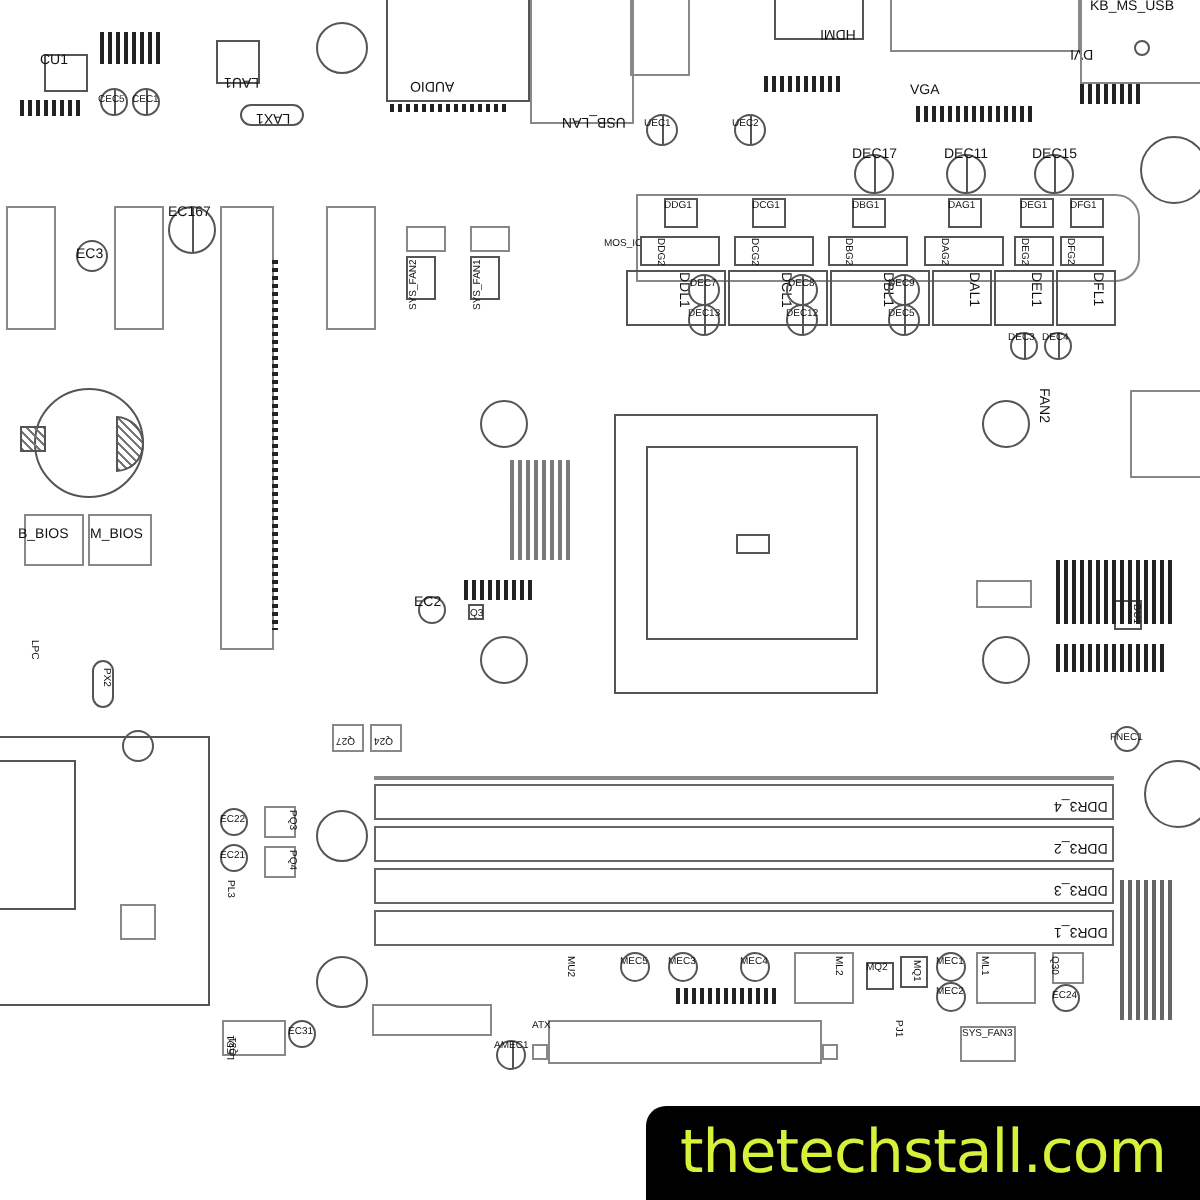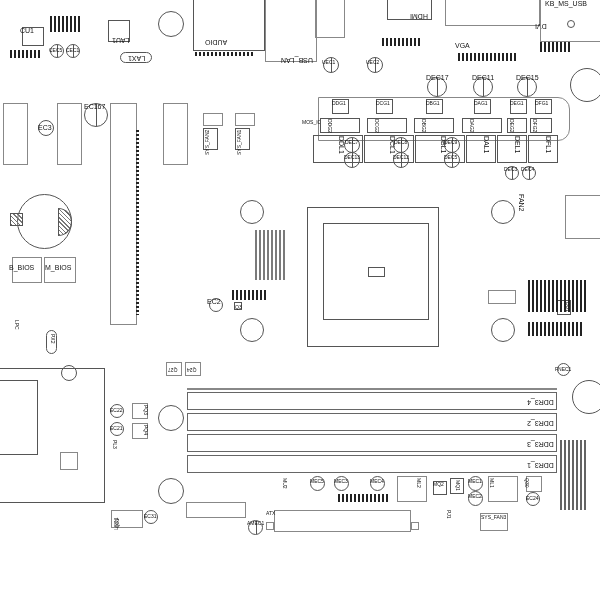--- a/index.html
+++ b/index.html
@@ -259,13 +259,16 @@
   <div class="lbl sm" style="left:247px;top:520px;">AMEC1</div>
   <div class="box thin" style="left:274px;top:510px;width:137px;height:22px;"></div>
   <div class="lbl sm" style="left:266px;top:510px;">ATX</div>
   <div class="box thin" style="left:266px;top:522px;width:8px;height:8px;"></div>
   <div class="box thin" style="left:411px;top:522px;width:8px;height:8px;"></div>
   <div class="lbl sm rot90" style="left:452px;top:510px;">PJ1</div>
   <div class="box thin" style="left:480px;top:513px;width:28px;height:18px;"></div>
   <div class="lbl sm" style="left:481px;top:514px;">SYS_FAN3</div>
   <div class="pads" style="left:338px;top:494px;width:50px;height:8px;"></div>
 
+  <div id="watermark">
+    <span>thetechstall.com</span>
+  </div>
 </div>
 
 </body></html>

